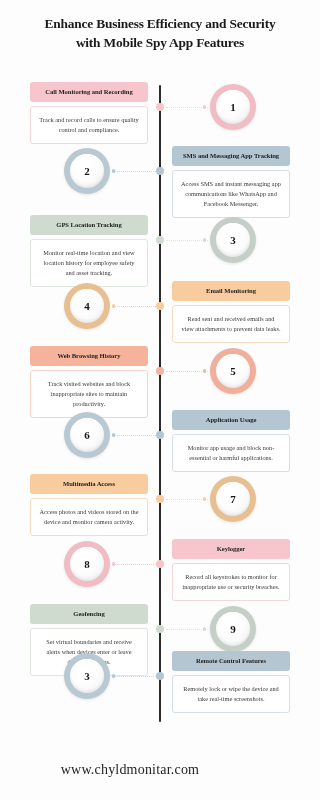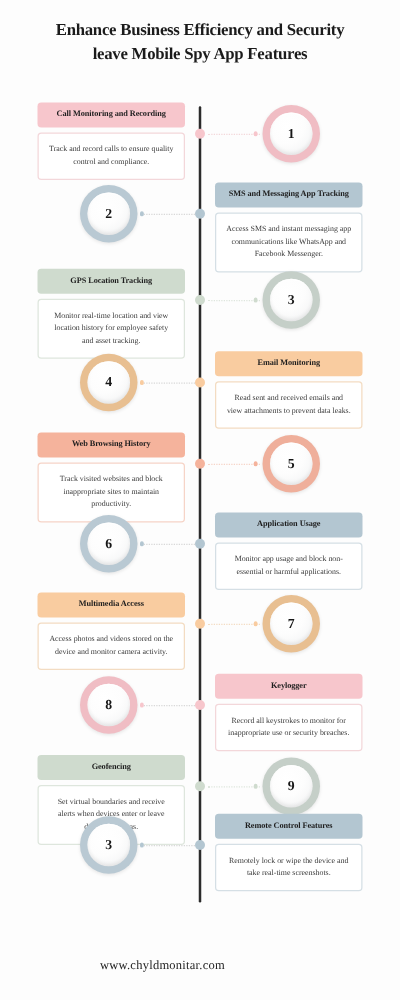--- a/index.html
+++ b/index.html
@@ -131,33 +131,33 @@
     border-radius: 50%;
   }
 
   
   #footer {
     position: absolute;
     bottom: 22px;
     left: 0;
     width: 260px;
     text-align: center;
-    font-size: 10px;
+    font-size: 14px;
     color: #242424;
     letter-spacing: 0.2px;
   }
 </style>
 </head>
 <body>
 
 <div id="infographic">
 
   <div id="title">
     <span class="line">Enhance Business Efficiency and Security</span>
-    <span class="line">leave Mobile Spy App Features</span>
+    <span class="line">with Mobile Spy App Features</span>
   </div>
 
   <div id="spine"></div>
 
   <div id="rows">
       <div class="row" style="top: 82px;">
         <div class="card left">
           <div class="pill" style="background: rgb(247, 198, 204);">Call Monitoring and Recording</div>
           <div class="body-box" style="border: 0.8px solid rgb(243, 215, 218);">Track and record calls to ensure quality control and compliance.</div>
         </div>

